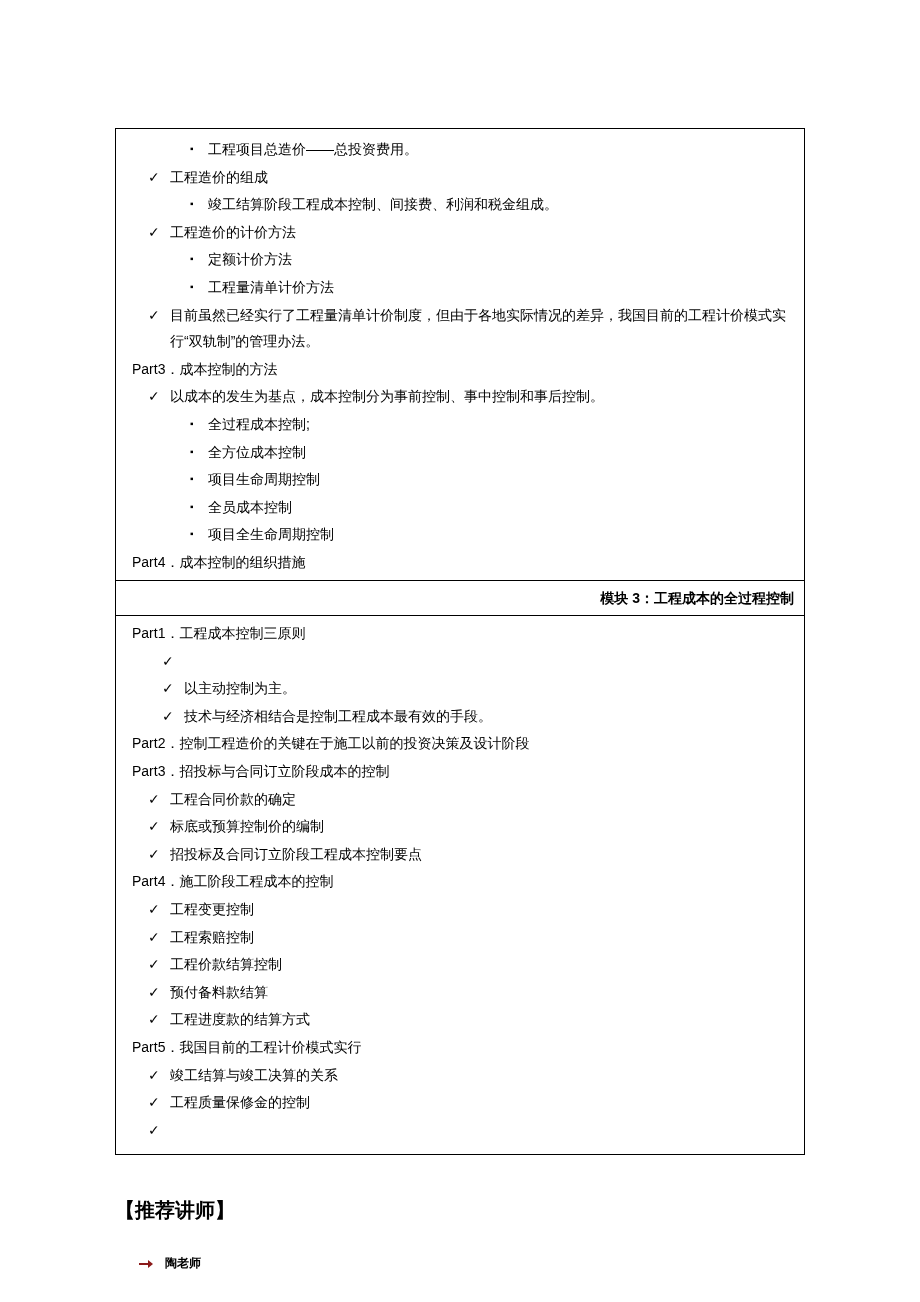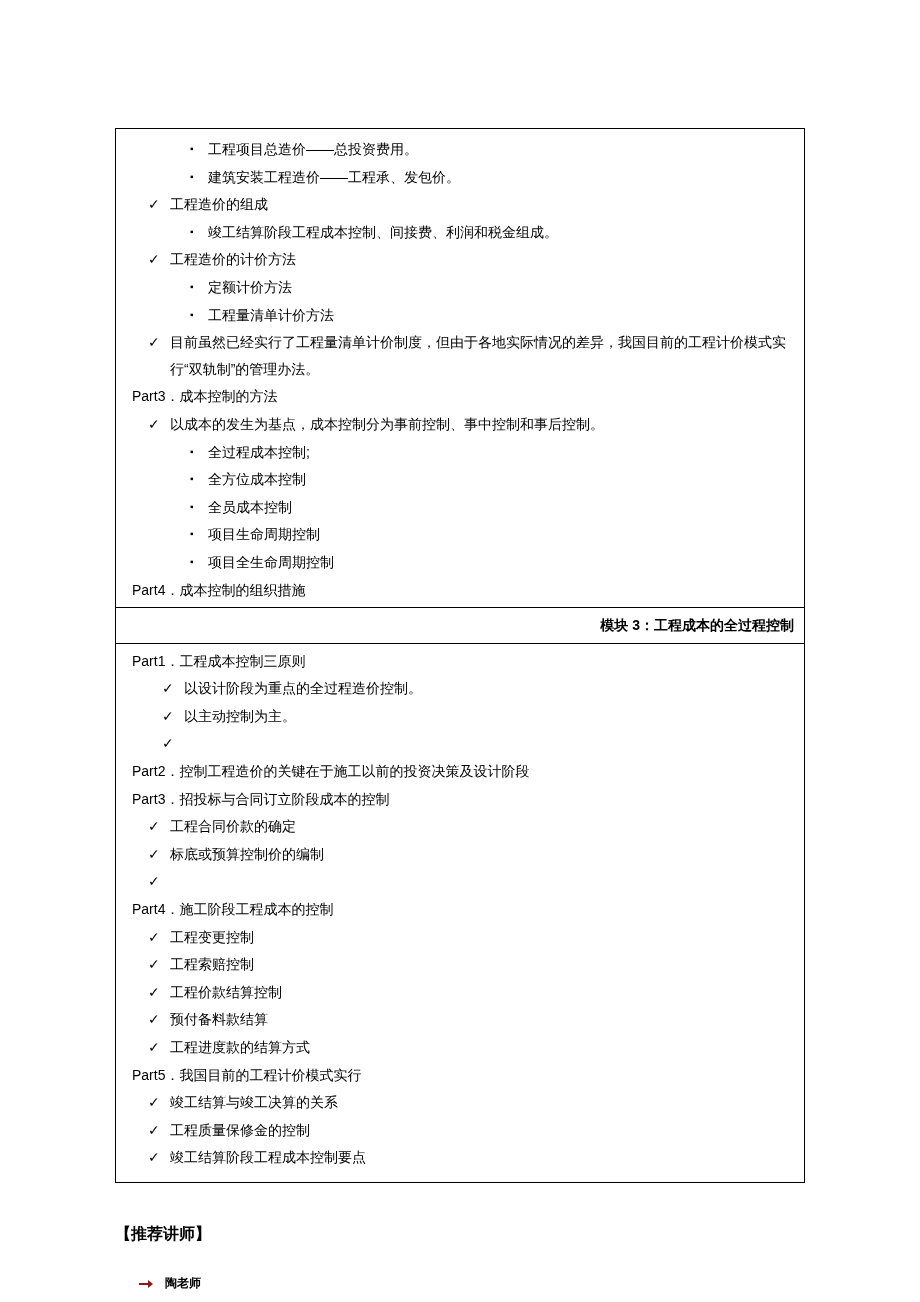--- a/index.html
+++ b/index.html
@@ -41,21 +41,21 @@
     width: 22px;
     flex: 0 0 22px;
   }
   .dot::before { content: "▪"; font-size: 10px; line-height: 1; position: relative; top: -2px; padding-left: 4px; }
   .check { font-family: Arial, sans-serif; }
   .module-header {
     font-weight: bold;
     justify-content: flex-end;
   }
   .section-title {
-    font-size: 16px;
+    font-size: 20px;
     font-weight: bold;
     margin-top: 36px;
     margin-bottom: 20px;
     font-family: "SimHei","Microsoft YaHei",sans-serif;
   }
   .lecturer-name {
     font-size: 12px;
     font-weight: bold;
     font-family: "SimHei","Microsoft YaHei",sans-serif;
   }
@@ -71,24 +71,20 @@
 <body>
 
 <div class="page">
 
   <div class="box">
 
     <div class="row ind2">
       <span class="dot"></span>
       <span>工程项目总造价——总投资费用。</span>
     </div>
-    <div class="row ind2">
-      <span class="dot"></span>
-      <span>建筑安装工程造价——工程承、发包价。</span>
-    </div>
 
     <div class="row ind1">
       <span class="check">✓</span>
       <span>工程造价的组成</span>
     </div>
     <div class="row ind2">
       <span class="dot"></span>
       <span>竣工结算阶段工程成本控制、间接费、利润和税金组成。</span>
     </div>
 
@@ -122,25 +118,25 @@
     <div class="row ind2">
       <span class="dot"></span>
       <span>全过程成本控制;</span>
     </div>
     <div class="row ind2">
       <span class="dot"></span>
       <span>全方位成本控制</span>
     </div>
     <div class="row ind2">
       <span class="dot"></span>
+      <span>项目生命周期控制</span>
+    </div>
+    <div class="row ind2">
+      <span class="dot"></span>
       <span>全员成本控制</span>
-    </div>
-    <div class="row ind2">
-      <span class="dot"></span>
-      <span>项目生命周期控制</span>
     </div>
     <div class="row ind2">
       <span class="dot"></span>
       <span>项目全生命周期控制</span>
     </div>
 
     <div class="row ind0">
       <span>Part4．成本控制的组织措施</span>
     </div>
 
@@ -148,47 +144,48 @@
     <div class="row ind0 module-header">
       <span>模块 3：工程成本的全过程控制</span>
     </div>
     <hr class="hr-line">
 
     <div class="row ind0">
       <span>Part1．工程成本控制三原则</span>
     </div>
     <div class="row ind1b">
       <span class="check">✓</span>
-      <span>以设计阶段为重点的全过程造价控制。</span>
     </div>
     <div class="row ind1b">
       <span class="check">✓</span>
       <span>以主动控制为主。</span>
     </div>
     <div class="row ind1b">
       <span class="check">✓</span>
+      <span>技术与经济相结合是控制工程成本最有效的手段。</span>
     </div>
 
     <div class="row ind0">
       <span>Part2．控制工程造价的关键在于施工以前的投资决策及设计阶段</span>
     </div>
 
     <div class="row ind0">
       <span>Part3．招投标与合同订立阶段成本的控制</span>
     </div>
     <div class="row ind1">
       <span class="check">✓</span>
       <span>工程合同价款的确定</span>
     </div>
     <div class="row ind1">
       <span class="check">✓</span>
       <span>标底或预算控制价的编制</span>
     </div>
     <div class="row ind1">
       <span class="check">✓</span>
+      <span>招投标及合同订立阶段工程成本控制要点</span>
     </div>
 
     <div class="row ind0">
       <span>Part4．施工阶段工程成本的控制</span>
     </div>
     <div class="row ind1">
       <span class="check">✓</span>
       <span>工程变更控制</span>
     </div>
     <div class="row ind1">
@@ -214,21 +211,20 @@
     <div class="row ind1">
       <span class="check">✓</span>
       <span>竣工结算与竣工决算的关系</span>
     </div>
     <div class="row ind1">
       <span class="check">✓</span>
       <span>工程质量保修金的控制</span>
     </div>
     <div class="row ind1">
       <span class="check">✓</span>
-      <span>竣工结算阶段工程成本控制要点</span>
     </div>
 
   </div>
 
   <div class="section-title">
     <span>【推荐讲师】</span>
   </div>
 
   <div class="lecturer-block">
     <span class="arrow-icon">

